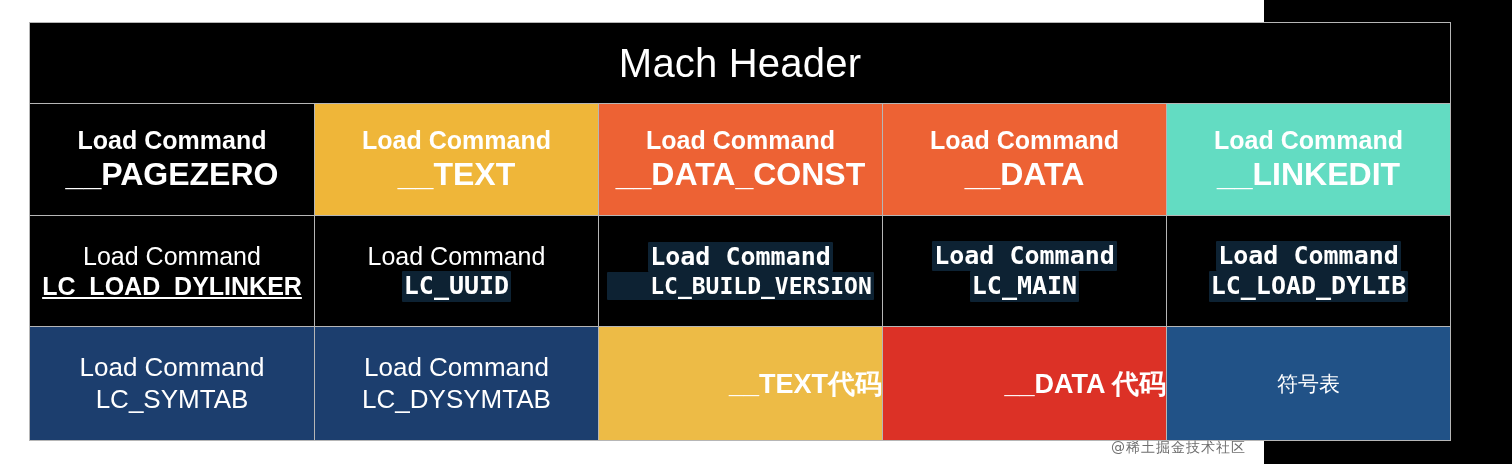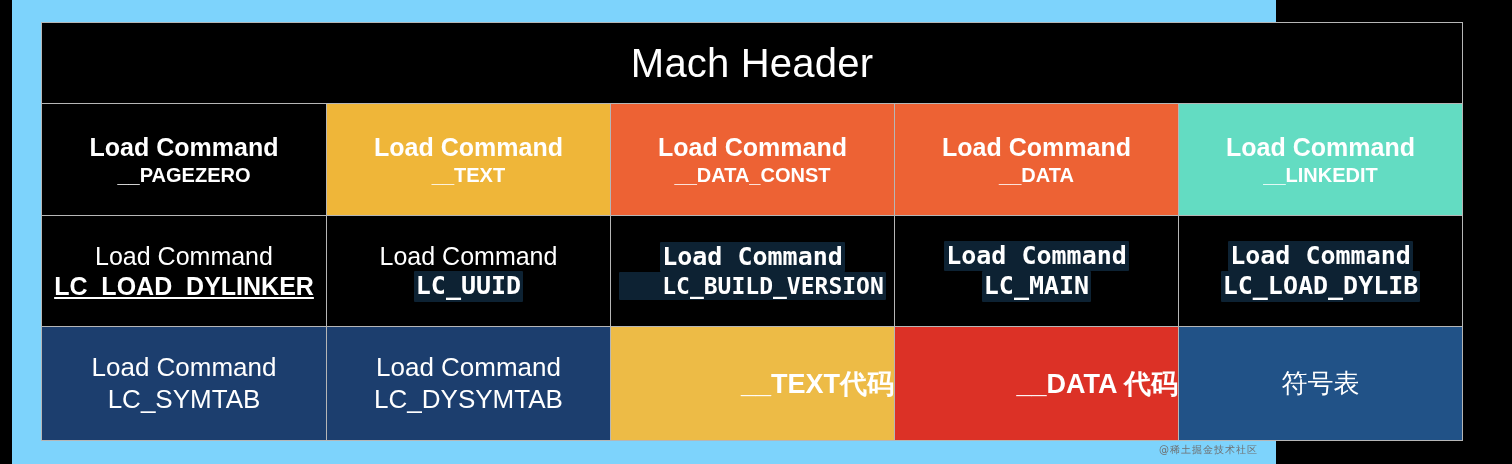--- a/index.html
+++ b/index.html
@@ -10,24 +10,24 @@
   body {
     width: 1512px;
     height: 464px;
     overflow: hidden;
     font-family: "Liberation Sans", sans-serif;
     position: relative;
   }
 
   #stage {
     position: absolute;
-    left: 12px; top: 0;
+    left: 0; top: 0;
     width: 1264px;
     height: 464px;
-    background: #7dd3fc;
+    background: #ffffff;
   }
 
   
   .macho-table {
     position: absolute;
     left: 29px;
     top: 22px;
     width: 1421px;
     height: 414px;
     border-collapse: collapse;
@@ -74,21 +74,21 @@
     align-items: center;
     justify-content: center;
     line-height: 1.22;
     text-align: center;
   }
   .line-top {
     font-size: 25px;
     font-weight: 700;
   }
   .line-bot {
-    font-size: 20px;
+    font-size: 32px;
     font-weight: 700;
   }
 
   
   .bg-black     { background: #000000; }
   .bg-yellow    { background: #efb639; }
   .bg-orange    { background: #ed6234; }
   .bg-teal      { background: #63dcc2; }
   .bg-navy      { background: #1c3e6e; }
   .bg-red       { background: #dc3126; margin-left: 20px; }
@@ -124,30 +124,30 @@
   .row-seg .line-bot {
     font-weight: 400;
     font-size: 26px;
   }
   .seg-single {
     font-size: 27px;
     font-weight: 700;
     text-align: right;
   }
   .seg-single-cn {
-    font-size: 26px;
+    font-size: 21px;
     font-weight: 400;
   }
 
   
   .watermark {
     position: absolute;
     right: 18px;
     bottom: 7px;
-    font-size: 10px;
+    font-size: 14px;
     color: #6f6f6f;
     letter-spacing: 1px;
     font-family: "DejaVu Sans", sans-serif;
     pointer-events: none;
   }
 </style>
 </head>
 <body>
 
 <div id="stage">

